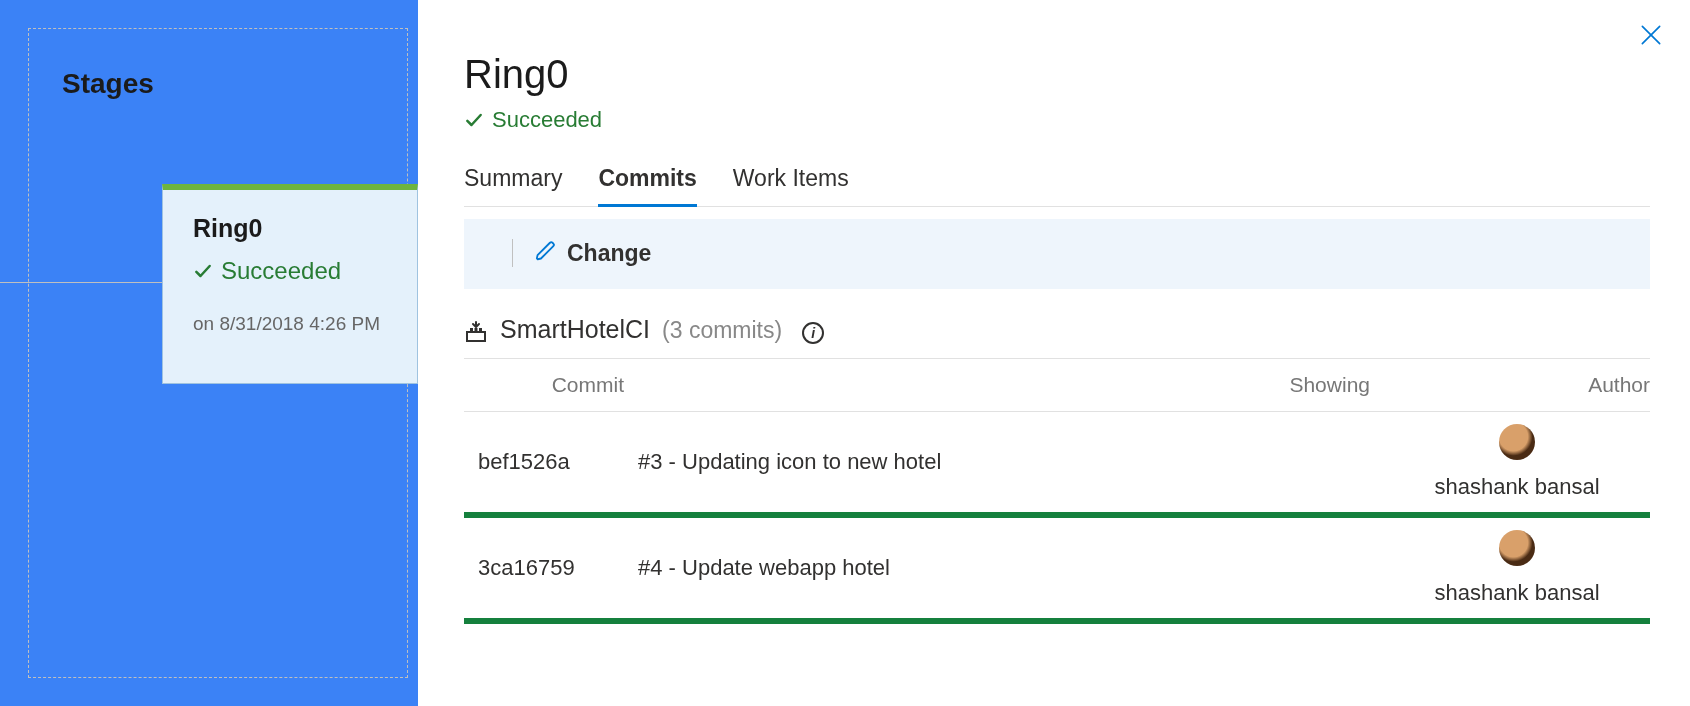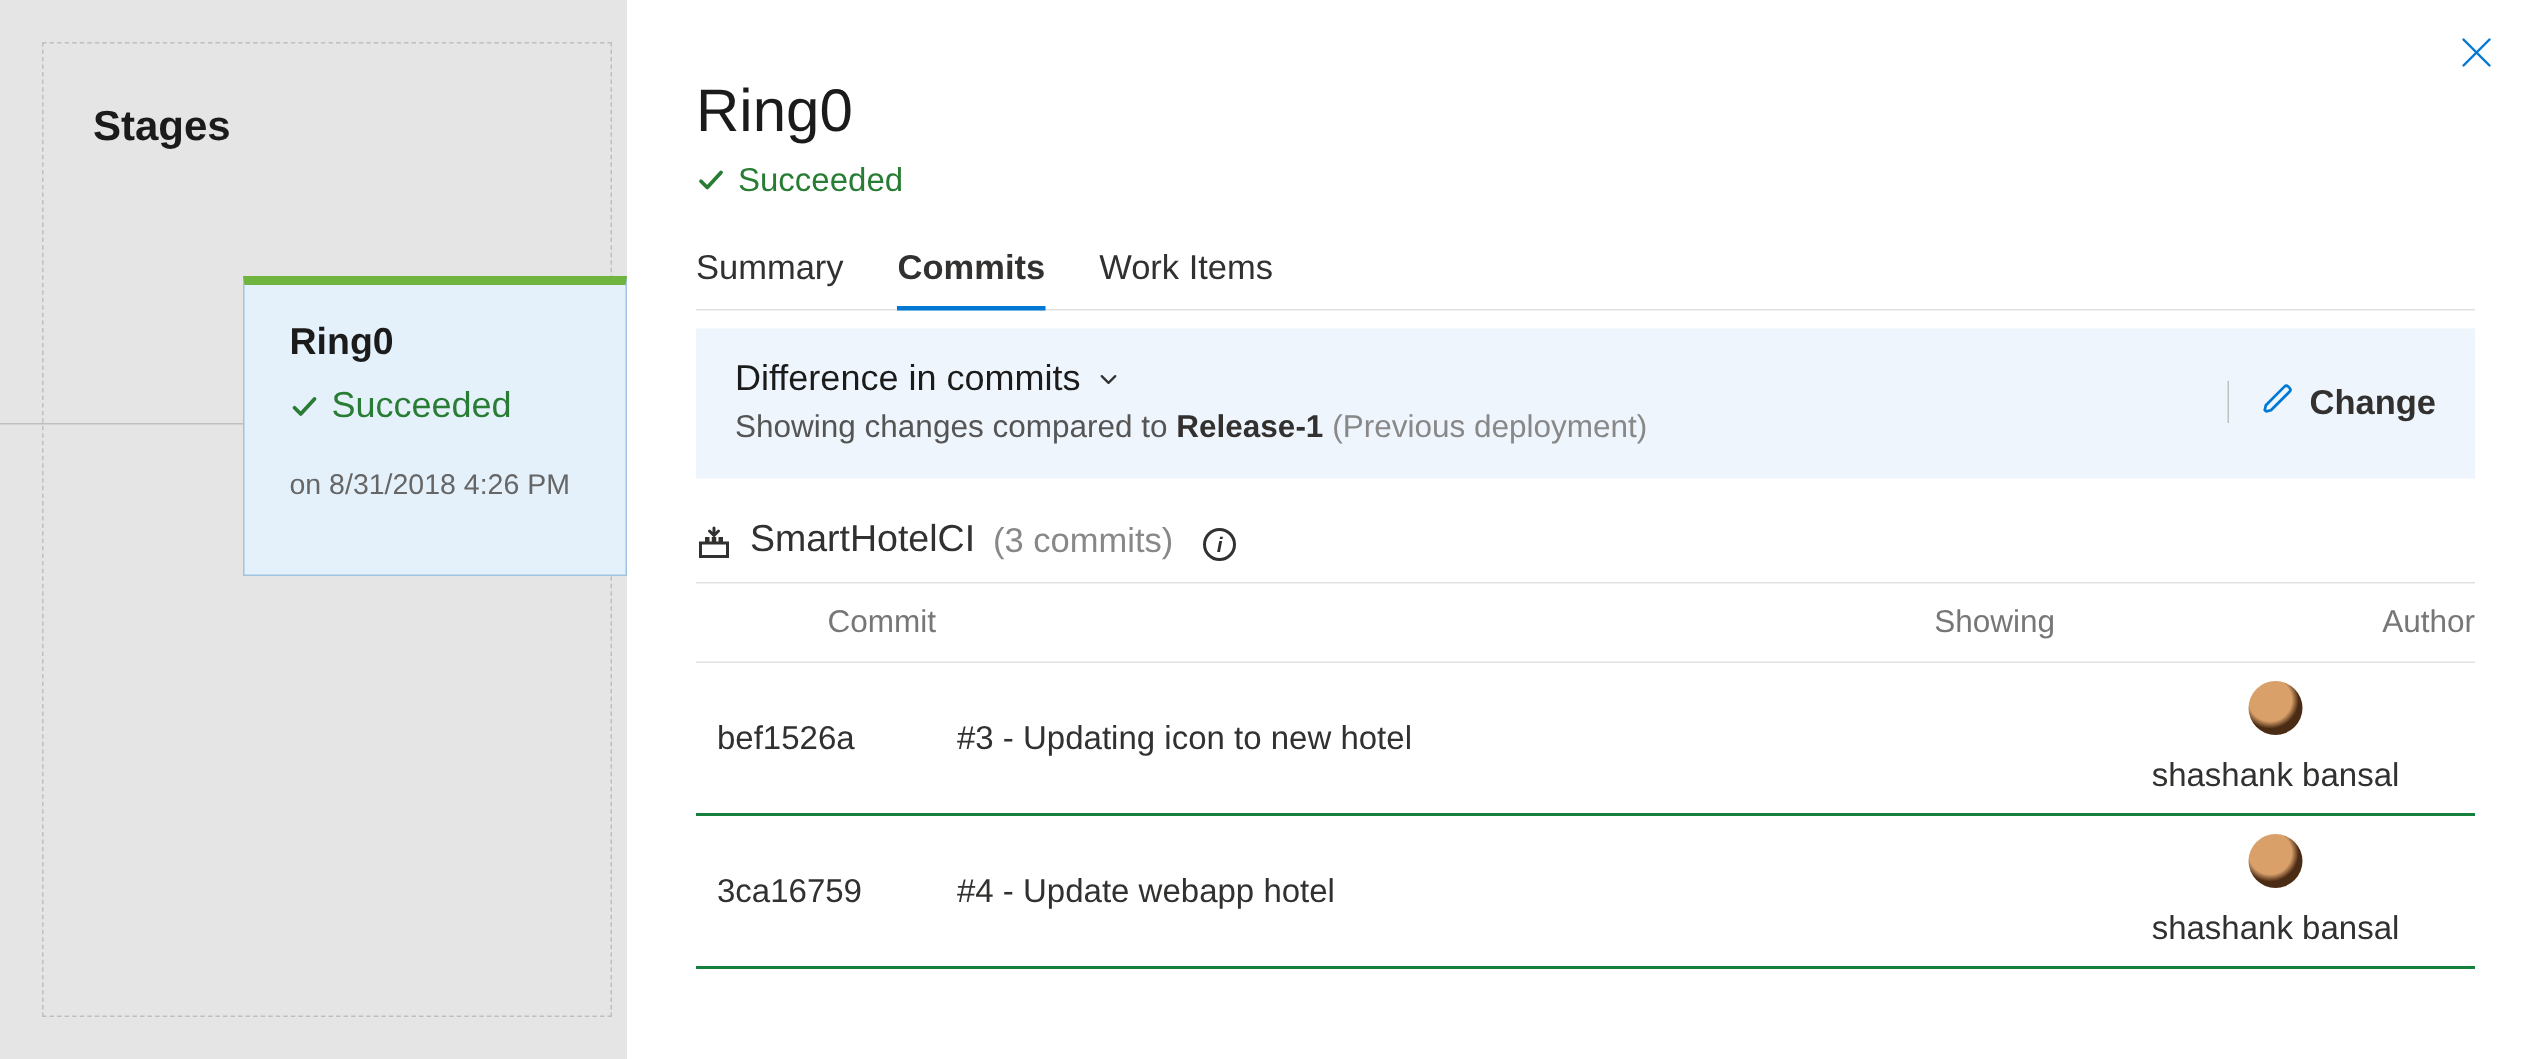--- a/index.html
+++ b/index.html
@@ -1,19 +1,19 @@
 <!DOCTYPE html>
 <html><head>
 <meta charset="utf-8">
 <style>
   * { box-sizing: border-box; margin: 0; padding: 0; }
   html, body { width: 1690px; height: 706px; font-family: "Segoe UI", "Helvetica Neue", Arial, sans-serif; color: #323130; background: #fff; }
   body { display: flex; }
   
-  .left { width: 418px; height: 100%; background: #e5e5e5; position: relative; padding: 28px 0 0 0; }
+  .left { width: 418px; height: 100%; background: #3b82f6; position: relative; padding: 28px 0 0 0; }
   .stages-outline { position: absolute; left: 28px; top: 28px; right: 10px; bottom: 28px; border: 1px dashed #bfbfbf; }
   .stages-title { position: absolute; left: 62px; top: 68px; font-size: 28px; font-weight: 600; color: #1b1b1b; }
   .hline { position: absolute; left: 0; top: 282px; width: 162px; border-top: 1px solid #bfbfbf; }
   .stage-card { position: absolute; left: 162px; top: 184px; width: 256px; height: 200px; background: #e4f1fb; border: 1px solid #9fc3e0; border-top: 6px solid #6eb43f; padding: 24px 24px 18px 30px; }
   .stage-card .name { font-size: 25px; font-weight: 600; color: #1b1b1b; margin-bottom: 14px; }
   .stage-card .status { display: flex; align-items: center; gap: 8px; font-size: 24px; color: #287c34; margin-bottom: 28px; }
   .stage-card .date { font-size: 19px; color: #666; }
   
   .right { flex: 1; height: 100%; position: relative; padding: 52px 40px 0 46px; }
   .close-btn { position: absolute; top: 20px; right: 24px; width: 30px; height: 30px; display: flex; align-items: center; justify-content: center; cursor: pointer; color: #0078d4; }
@@ -30,21 +30,21 @@
   .diff-sub .strong { font-weight: 600; color: #323130; }
   .diff-sub .muted { color: #888; }
   .vsep { width: 1px; height: 28px; background: #c0c0c0; margin: 0 22px; }
   .change-link { display: flex; gap: 10px; font-size: 23px; font-weight: 600; color: #323130; cursor: pointer; }
   .change-link svg { color: #0078d4; }
   .source-row { display: flex; align-items: flex-end; gap: 12px; margin-top: 26px; padding-bottom: 14px; font-size: 25px; }
   .source-row .count { color: #888; font-size: 23px; }
   .info-icon { width: 22px; height: 22px; border: 2px solid #323130; border-radius: 50%; display: inline-flex; align-items: center; justify-content: center; font-size: 14px; font-weight: 700; font-style: italic; margin-left: 8px; cursor: pointer; }
   .commit-table { width: 100%; border-collapse: collapse; margin-top: 0; }
   .commit-table th { text-align: right; font-weight: 400; color: #777; font-size: 21px; padding: 14px 0 14px 14px; border-top: 1px solid #e1e1e1; border-bottom: 1px solid #e1e1e1; }
-  .commit-table td { font-size: 22px; color: #323130; padding: 12px 0 12px 14px; border-bottom: 2px solid #15803d; vertical-align: middle; }
+  .commit-table td { font-size: 22px; color: #323130; padding: 12px 0 12px 14px; border-bottom: 6px solid #15803d; vertical-align: middle; }
   .commit-table .col-commit { width: 160px; }
   .commit-table .col-author { width: 280px; }
   .author-cell { display: flex; align-items: center; gap: 14px; flex-direction: column; }
   .avatar { width: 36px; height: 36px; border-radius: 50%; background: radial-gradient(circle at 40% 35%, #d9a06a 0 45%, #4a2b14 60% 100%); display: inline-block; flex-shrink: 0; }
   .check-icon { width: 20px; height: 20px; flex-shrink: 0; }
 </style>
 </head>
 <body>
 
 <div class="left">
@@ -79,31 +79,20 @@
     <span>Succeeded</span>
   </div>
 
   <div class="tabs">
     <div class="tab">Summary</div>
     <div class="tab active">Commits</div>
     <div class="tab">Work Items</div>
   </div>
 
   <div class="diff-box">
-    <div class="diff-left">
-      <div class="diff-title">
-        <span>Difference in commits</span>
-        <svg width="18" height="18" viewBox="0 0 24 24" fill="none" stroke="#323130" stroke-width="2" stroke-linecap="round" stroke-linejoin="round">
-            <polyline points="6 9 12 15 18 9"></polyline>
-          </svg>
-      </div>
-      <div class="diff-sub">
-        <span>Showing changes compared to </span><span class="strong">Release-1</span><span class="muted"> (Previous deployment)</span>
-      </div>
-    </div>
     <div class="vsep"></div>
     <div class="change-link">
       <svg width="22" height="22" viewBox="0 0 24 24" fill="none" stroke="#0078d4" stroke-width="2" stroke-linecap="round" stroke-linejoin="round">
           <path d="M3 21l3.5-.8L20 6.7a2 2 0 0 0 0-2.8l-.9-.9a2 2 0 0 0-2.8 0L2.8 16.5 2 20z"></path>
         </svg>
       <span>Change</span>
     </div>
   </div>
 
   <div class="source-row">

